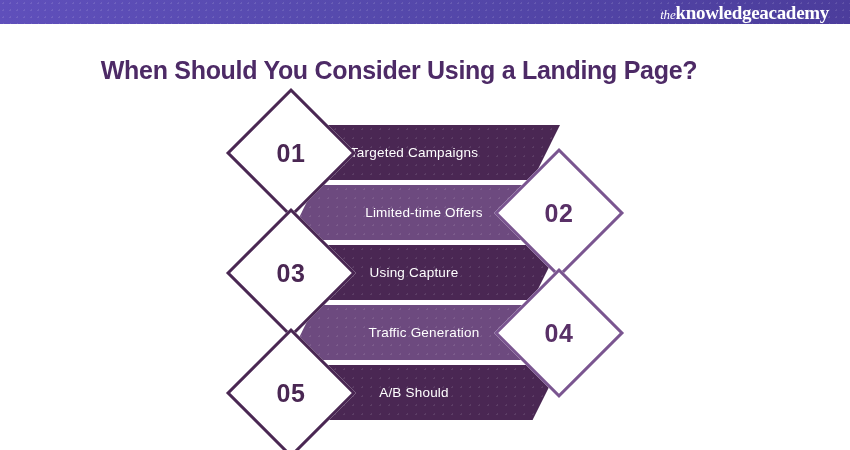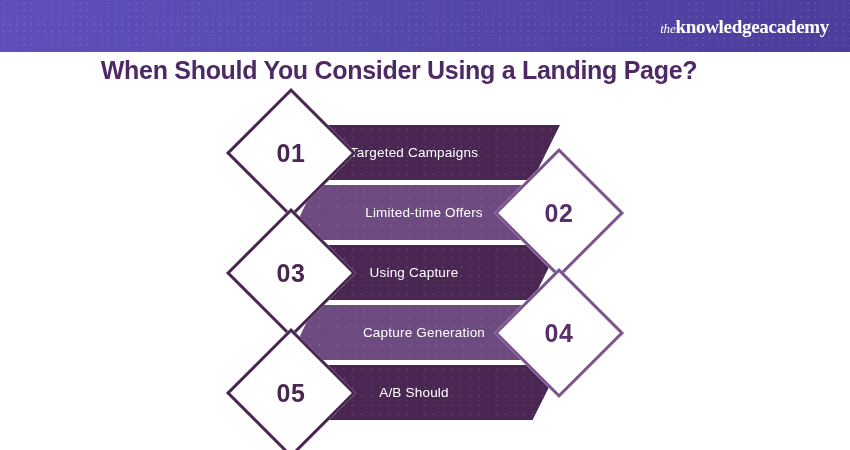--- a/index.html
+++ b/index.html
@@ -15,21 +15,21 @@
     font-family: "Liberation Sans", sans-serif;
     position: relative;
   }
 
   
   .header {
     position: absolute;
     left: 0;
     top: 0;
     width: 850px;
-    height: 52px;
+    height: 24px;
     background: linear-gradient(90deg, #5f4fbb 0%, #564aad 40%, #4c3d9c 100%);
     overflow: hidden;
   }
   .header-dots {
     position: absolute;
     inset: 0;
     background-image: radial-gradient(rgba(255,255,255,0.11) 1px, transparent 1px);
     background-size: 7px 7px;
     pointer-events: none;
   }
@@ -194,21 +194,21 @@
         <div class="band-dots"></div>
         <span class="band-label">Using Capture</span>
       </div>
       <div class="diamond">
         <span class="diamond-number">03</span>
       </div>
     </div>
     <div class="flow-row row-right" style="top: 180px;">
       <div class="band">
         <div class="band-dots"></div>
-        <span class="band-label">Capture Generation</span>
+        <span class="band-label">Traffic Generation</span>
       </div>
       <div class="diamond">
         <span class="diamond-number">04</span>
       </div>
     </div>
     <div class="flow-row row-left" style="top: 240px;">
       <div class="band">
         <div class="band-dots"></div>
         <span class="band-label">A/B Should</span>
       </div>

